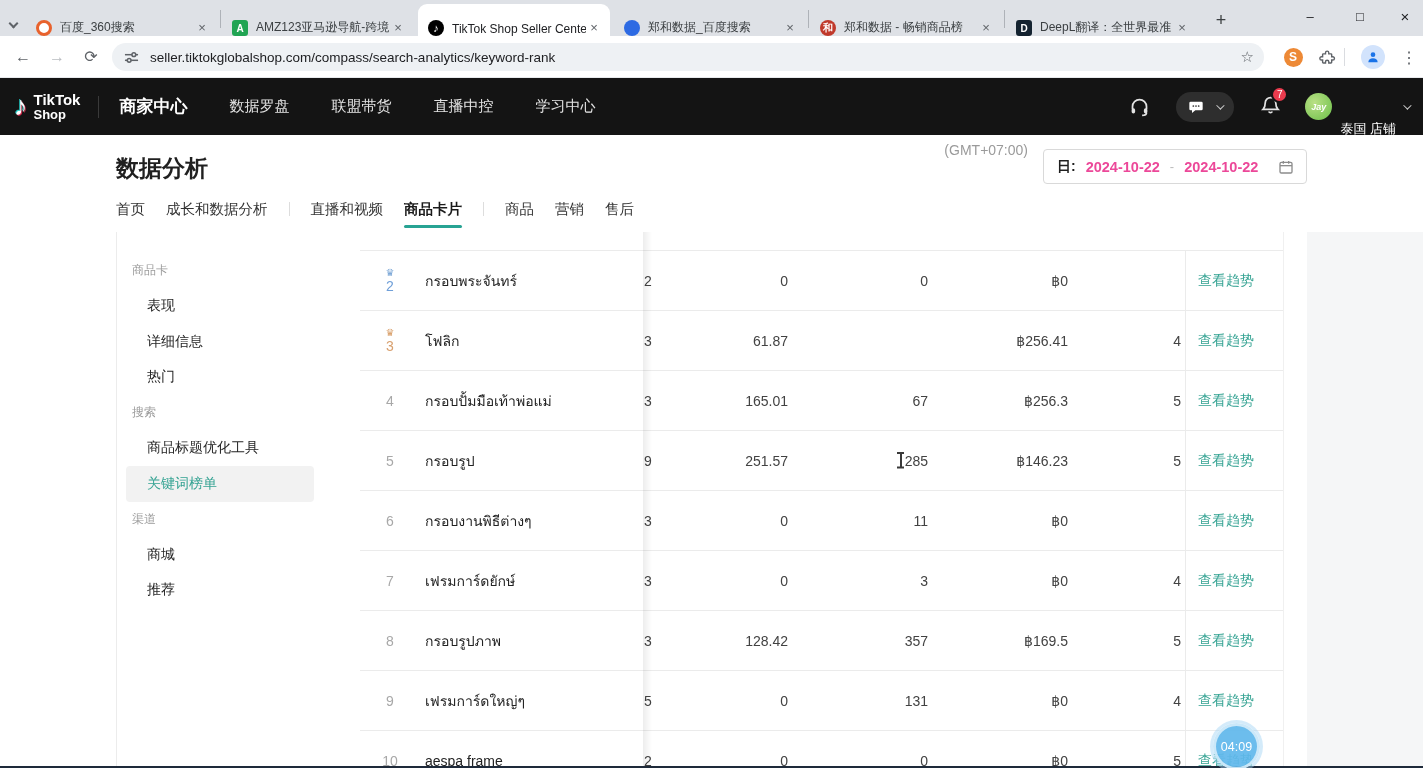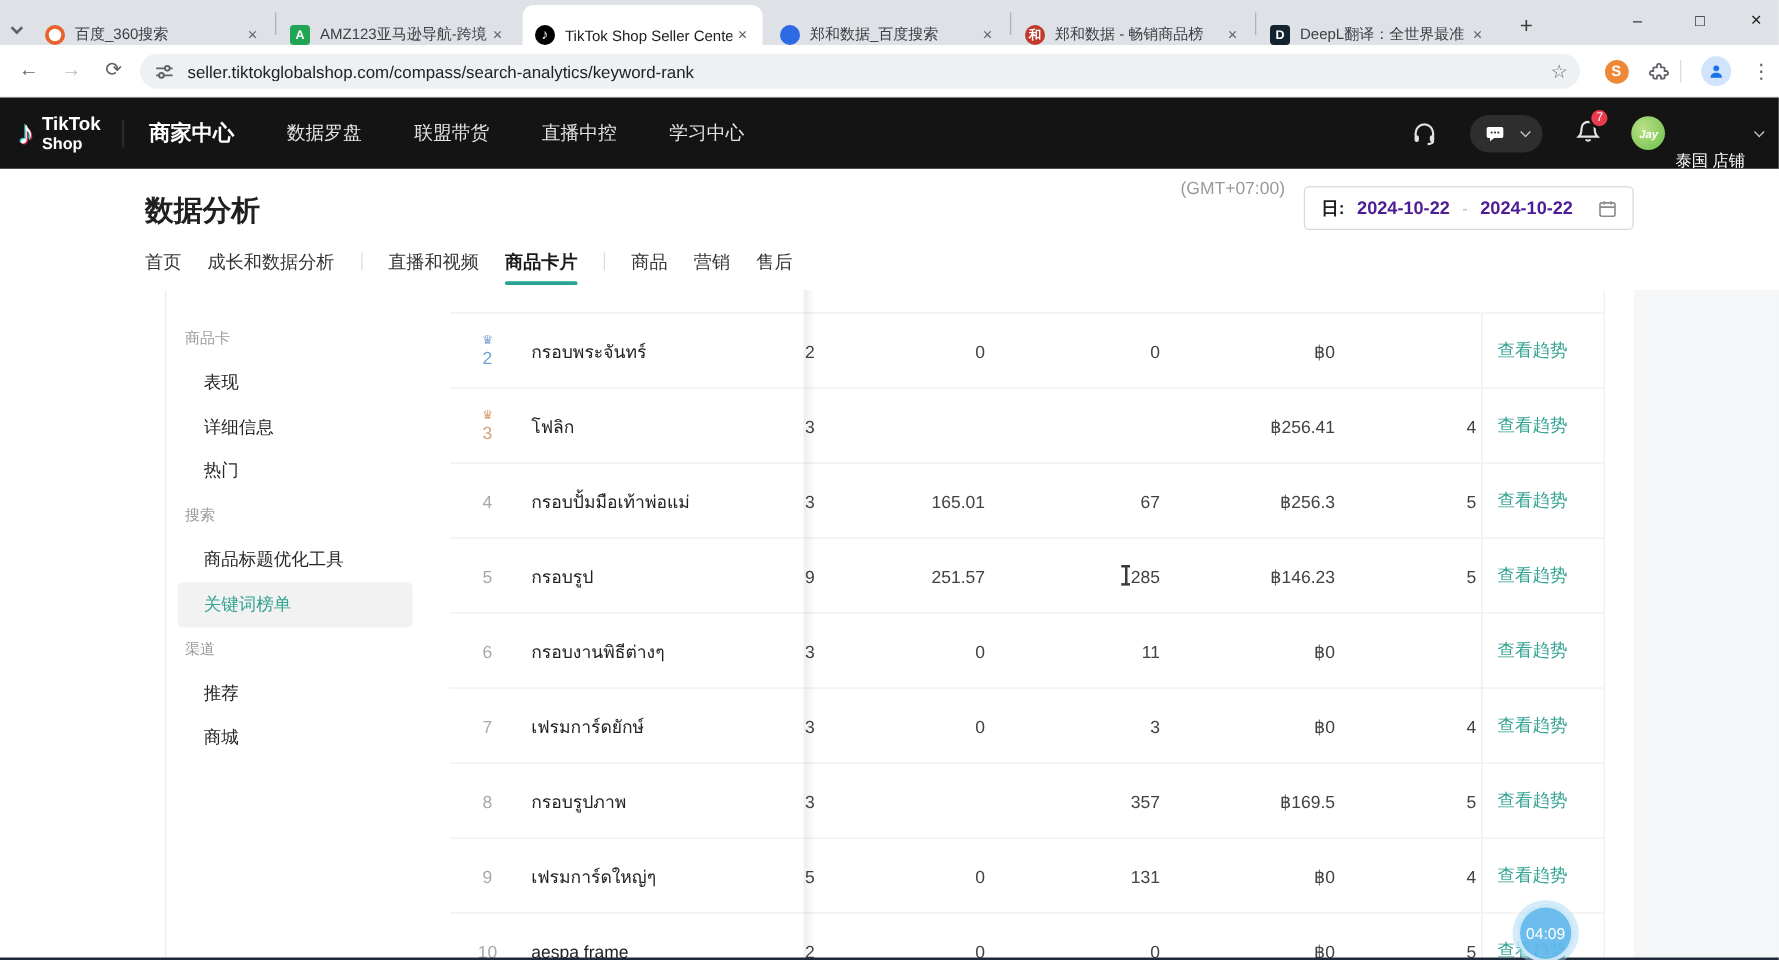--- a/index.html
+++ b/index.html
@@ -48,33 +48,33 @@
   #bellbadge { position:absolute; top:-8px; left:11px; min-width:17px; height:17px; background:#ea3b4e; border:2px solid #141414; border-radius:9px; color:#fff; font-size:10px; line-height:13px; text-align:center; padding:0 3px; }
   #storeava { width:27px; height:27px; border-radius:50%; background:radial-gradient(circle at 35% 35%, #b9e085, #6cbf49); margin-left:24px; display:flex; align-items:center; justify-content:center; color:#fff; font-size:9px; font-style:italic; font-weight:bold; }
   #storename { color:#fff; font-size:13px; margin-left:8px;margin-top:44px; }
   .wchev { display:inline-block; width:6px; height:6px; border-right:1.5px solid #cfcfcf; border-bottom:1.5px solid #cfcfcf; transform:rotate(45deg) translateY(-2px); margin-left:7px; }
 
   
   #page-title { position:absolute; left:116px; top:153px; font-size:23px; font-weight:bold; color:#202020; }
   #tz { position:absolute; right:395px; top:142px; font-size:14px; color:#9a9a9a; }
   #datebox { position:absolute; left:1043px; top:149px; width:264px; height:35px; border:1px solid #d9d9d9; border-radius:4px; background:#fff; display:flex; align-items:center; padding:0 12px 0 13px; }
   #datebox .dl { font-size:14px; color:#1f1f1f; font-weight:bold; margin-right:10px; }
-  #datebox .dv { font-size:14.5px; color:#4c1d95; font-weight:600; }
+  #datebox .dv { font-size:14.5px; color:#ec4899; font-weight:600; }
   #datebox .dsep { color:#bbb; margin:0 10px; font-size:13px; }
   #datebox svg { margin-left:auto; }
 
   
   #pagetabs { position:absolute; left:116px; top:198px; height:30px; display:flex; align-items:center; }
   .ptab { font-size:14.5px; color:#333; margin-right:21px; padding-bottom:8px; white-space:nowrap; cursor:pointer; position:relative; }
   .ptab.active { color:#1a1a1a; font-weight:bold; }
   .ptab.active::after { content:""; position:absolute; left:0; right:0; bottom:-1px; height:3px; background:#27a393; border-radius:2px; }
   .ptsep { width:1px; height:14px; background:#ddd; margin:0 21px 8px 0; }
 
   
-  #sidebar { position:absolute; left:132px; top:232px; width:206px; height:536px; border-left:1px solid #ececec; padding-top:21px; background:#fff; }
+  #sidebar { position:absolute; left:116px; top:232px; width:206px; height:536px; border-left:1px solid #ececec; padding-top:21px; background:#fff; }
   .srow { height:35.5px; display:flex; align-items:center; }
   .slabel { font-size:12px; color:#9b9b9b; padding-left:15px; }
   .sitem { font-size:14px; color:#262626; padding-left:30px; cursor:pointer; }
   .sitem.active { margin:0 8px 0 9px; padding-left:21px; background:#f2f2f2; border-radius:4px; color:#35a393; }
 
   
   #graybg { position:absolute; left:1307px; top:232px; width:116px; height:536px; background:#f5f6f7; }
   #table { position:absolute; left:360px; top:232px; width:923px; height:536px; background:#fff; overflow:hidden; }
   .trow { position:relative; width:923px; height:60px; border-bottom:1px solid #ebebeb; background:#fff; }
   .trow.clipped { height:19px; }
@@ -261,22 +261,22 @@
     <div class="srow sitem">详细信息</div>
     <div class="srow sitem">热门</div>
     <div class="srow">
       <span class="slabel">搜索</span>
     </div>
     <div class="srow sitem">商品标题优化工具</div>
     <div class="srow sitem active">关键词榜单</div>
     <div class="srow">
       <span class="slabel">渠道</span>
     </div>
+    <div class="srow sitem">商城</div>
     <div class="srow sitem">推荐</div>
-    <div class="srow sitem">商城</div>
   </div>
 
 <div id="graybg"></div>
 <div id="table">
     <div class="trow clipped"></div>
     <div class="trow">
       <div class="rankcell">
         <span class="crown blue">♛</span>
         <span class="rank blue">2</span>
       </div>
@@ -290,20 +290,21 @@
         <a>查看趋势</a>
       </div>
     </div>
     <div class="trow">
       <div class="rankcell">
         <span class="crown orange">♛</span>
         <span class="rank orange">3</span>
       </div>
       <div class="kw">โฟลิก</div>
       <div class="clipL">3</div>
+      <div class="num v1">61.87</div>
       <div class="num v3">฿256.41</div>
       <div class="num clipR">4</div>
       <div class="action">
         <a>查看趋势</a>
       </div>
     </div>
     <div class="trow">
       <div class="rankcell">
         <span class="rank ">4</span>
       </div>
@@ -358,20 +359,21 @@
       <div class="action">
         <a>查看趋势</a>
       </div>
     </div>
     <div class="trow">
       <div class="rankcell">
         <span class="rank ">8</span>
       </div>
       <div class="kw">กรอบรูปภาพ</div>
       <div class="clipL">3</div>
+      <div class="num v1">128.42</div>
       <div class="num v2">357</div>
       <div class="num v3">฿169.5</div>
       <div class="num clipR">5</div>
       <div class="action">
         <a>查看趋势</a>
       </div>
     </div>
     <div class="trow">
       <div class="rankcell">
         <span class="rank ">9</span>

